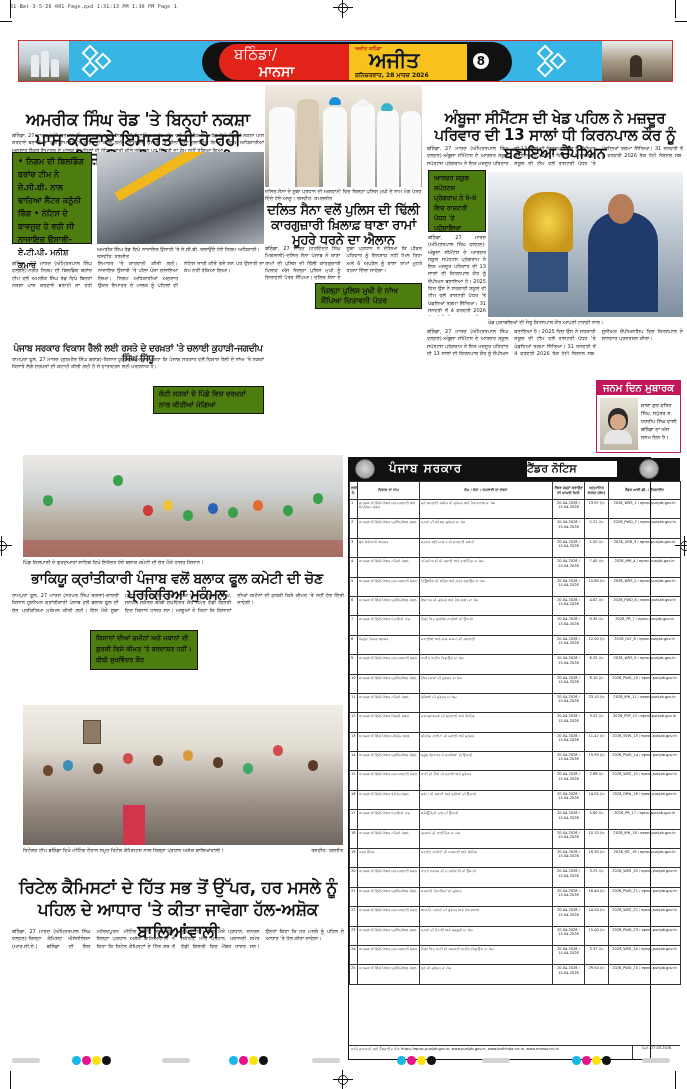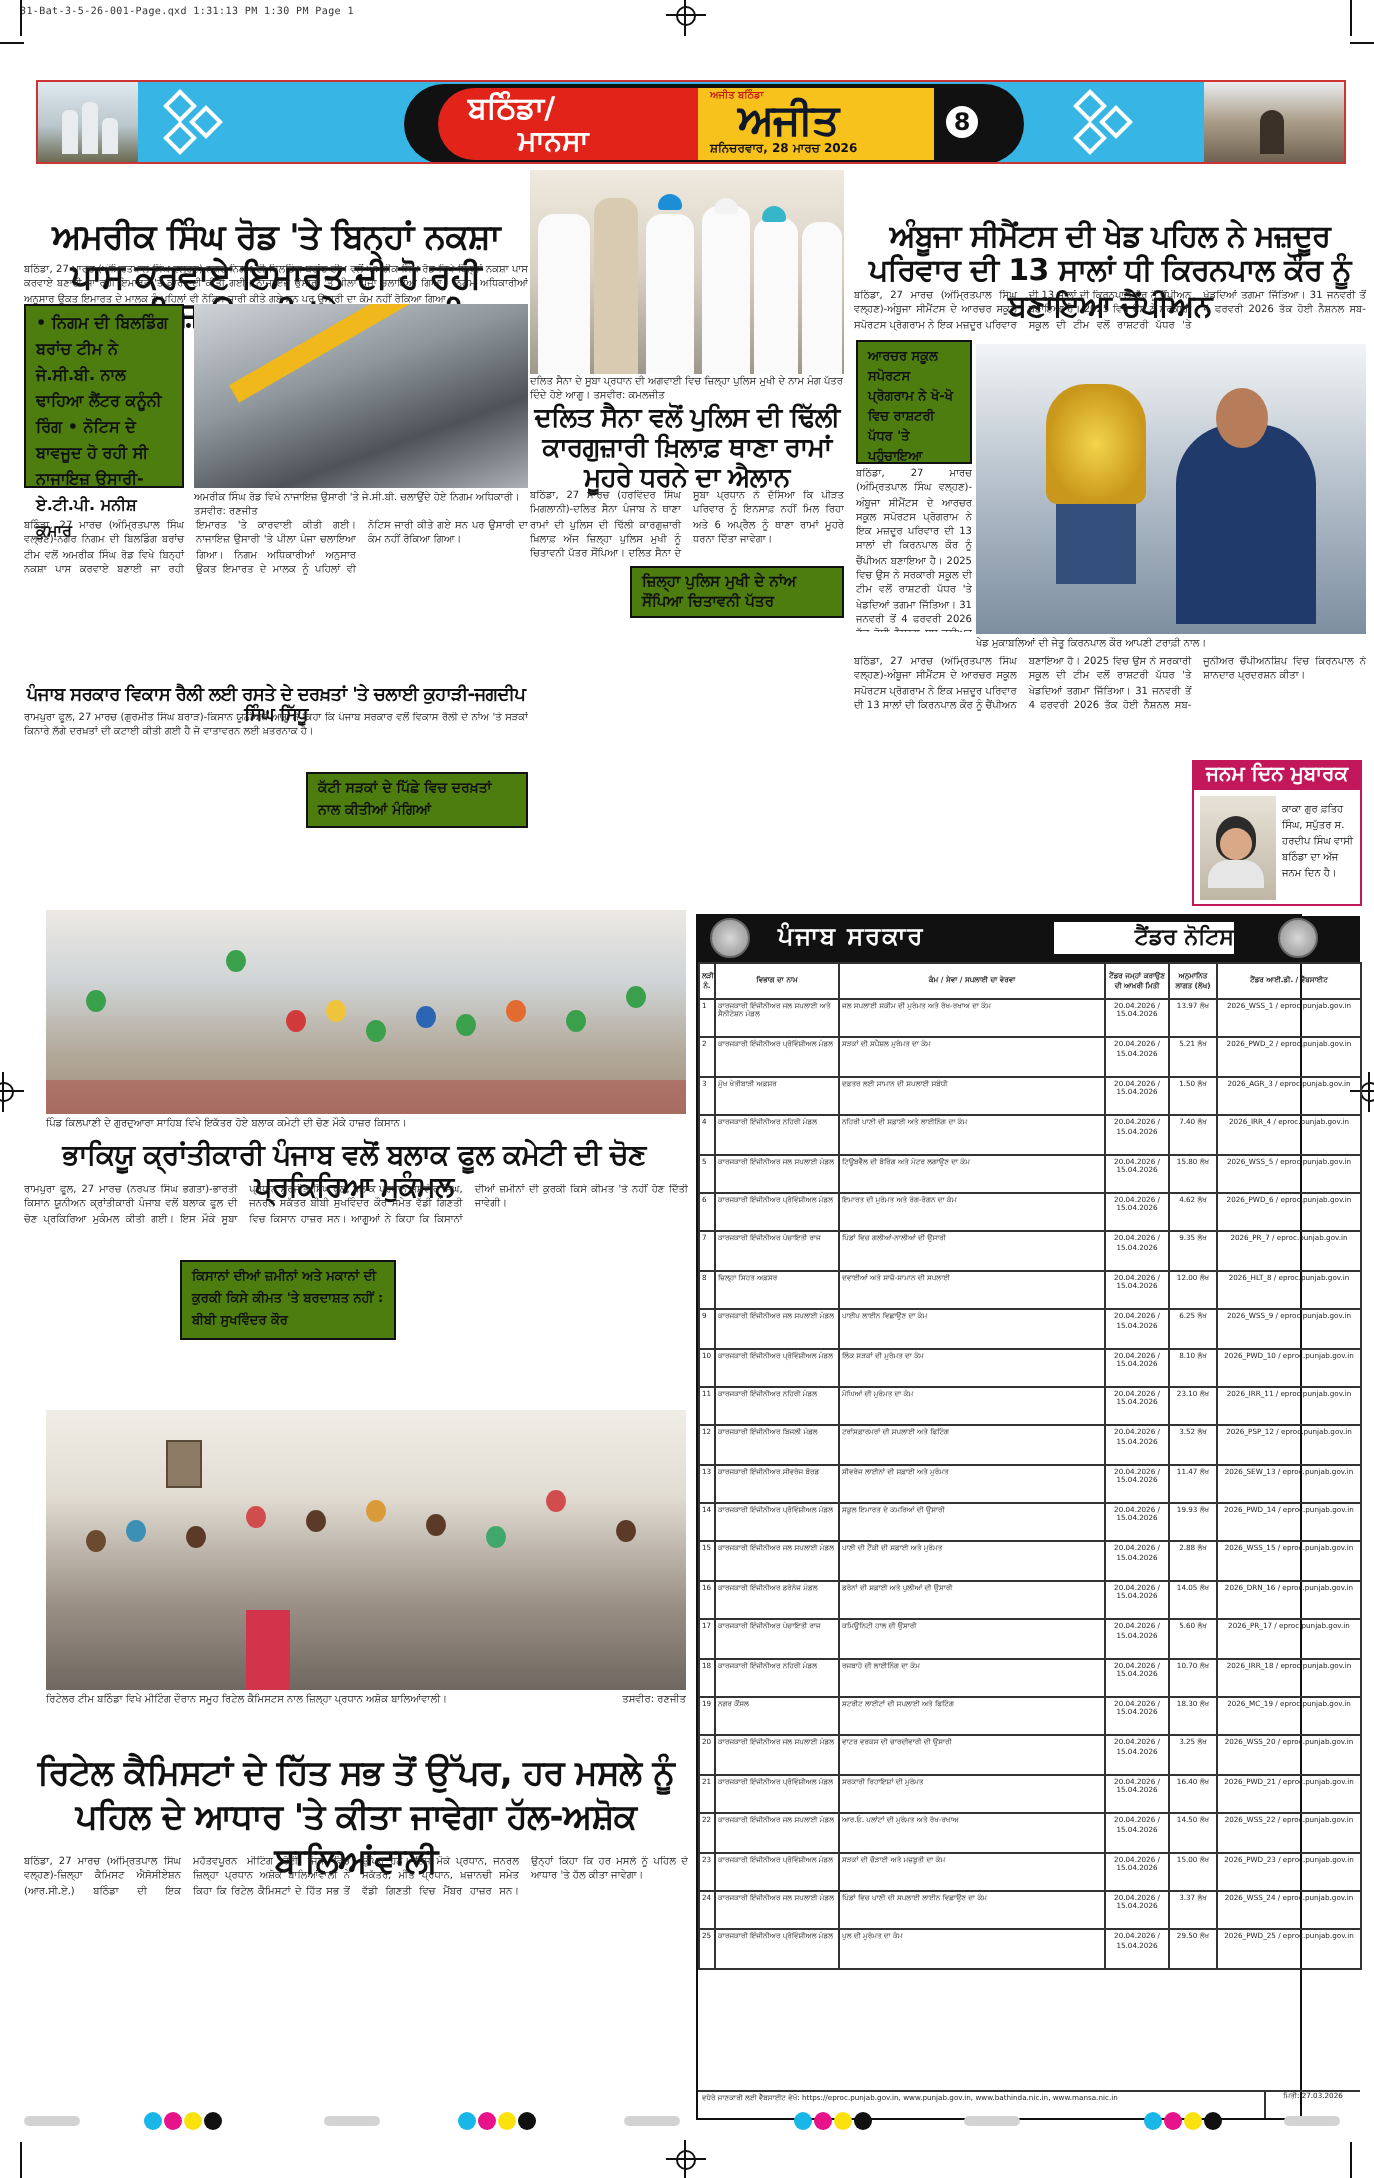--- a/index.html
+++ b/index.html
@@ -19,21 +19,21 @@
   
   .masthead { left: 18px; top: 40px; width: 655px; height: 42px; border: 1px solid #c33; background: #37b6e6; overflow: hidden; }
   .mh-photo-left { left: 0; top: 0; width: 50px; height: 40px; background: linear-gradient(180deg,#dfe9ef 0%,#b9c6cc 55%,#6b6a52 100%); }
   .mh-photo-left .tower { position: absolute; bottom: 4px; width: 8px; height: 22px; background: #e8ecee; border-radius: 3px 3px 0 0; }
   .mh-photo-right { right: 0; top: 0; width: 70px; height: 40px; background: linear-gradient(180deg,#e9ecef 0%,#a99c87 50%,#6f6252 100%); }
   .mh-photo-right .arch { position: absolute; left: 28px; top: 14px; width: 12px; height: 22px; background: #3a3028; border-radius: 6px 6px 0 0; }
   .diamond { width: 12px; height: 12px; border: 2px solid #fff; transform: rotate(45deg); }
   .mh-oval { left: 183px; top: 1px; width: 310px; height: 40px; border-radius: 22px; background: #111; }
   .mh-red { left: 200px; top: 3px; width: 130px; height: 36px; background: #e2231a; border-radius: 18px 0 0 18px; }
   .mh-yellow { left: 330px; top: 3px; width: 118px; height: 36px; background: #f8c21c; }
-  .mh-city1 { left: 215px; top: 4px; font-size: 15px; font-weight: bold; color: #fff; font-family: "DejaVu Serif", serif; }
+  .mh-city1 { left: 215px; top: 4px; font-size: 15px; font-weight: normal; color: #fff; font-family: "DejaVu Serif", serif; }
   .mh-city2 { left: 240px; top: 22px; font-size: 14px; font-weight: bold; color: #fff; font-family: "DejaVu Serif", serif; }
   .mh-kicker { left: 336px; top: 4px; font-size: 5px; color: #c21d14; font-weight: bold; }
   .mh-title { left: 350px; top: 6px; font-size: 21px; font-weight: bold; color: #0f172a; font-family: "DejaVu Serif", serif; letter-spacing: -0.5px; }
   .mh-date { left: 336px; top: 30px; font-size: 6px; color: #111; font-weight: bold; }
   .mh-page { left: 452px; top: 10px; width: 20px; height: 20px; border-radius: 50%; background: #fff; border: 2px solid #111; font-size: 12px; font-weight: bold; text-align: center; line-height: 16px; }
 
   
   .hl { font-family: "DejaVu Sans", sans-serif; font-weight: bold; color: #111; text-align: center; line-height: 1.15; letter-spacing: -0.3px; }
   .hl-big { font-size: 17px; margin-top: 21px; }
   .hl-mid { font-size: 13px; }
@@ -65,21 +65,21 @@
   .bday-photo { background: linear-gradient(180deg,#e7e2d7,#bfb6a6); }
   .bday-photo .kid { position: absolute; left: 8px; top: 10px; width: 20px; height: 22px; background: #2b2b2b; border-radius: 50% 50% 40% 40%; }
   .bday-photo .kface { position: absolute; left: 10px; top: 16px; width: 16px; height: 16px; background: #d9a987; border-radius: 50%; }
   .bday-photo .shirt { position: absolute; left: 4px; top: 32px; width: 28px; height: 14px; background: #e6e6e6; border-radius: 10px 10px 0 0; }
 
   
   .tender { left: 348px; top: 457px; width: 303px; height: 603px; border: 1px solid #111; }
   .tender-head { left: 0; top: 0; width: 331px; height: 23px; background: #111; }
   .tender-emblem { width: 20px; height: 20px; border-radius: 50%; background: radial-gradient(circle,#d8d8d8 0%,#8b8b8b 100%); border: 1px solid #666; }
   .tender-gov { left: 40px; top: 3px; color: #fff; font-weight: bold; font-size: 12px; letter-spacing: 1px; }
-  .tender-label { left: 178px; top: 3px; width: 90px; height: 16px; background: #fff; color: #111; font-weight: bold; font-size: 11px; text-align: right; line-height: 16px; }
+  .tender-label { left: 178px; top: 3px; width: 90px; height: 16px; background: #fff; color: #111; font-weight: bold; font-size: 11px; text-align: left; line-height: 16px; }
   table.tt { position: absolute; left: 0; top: 23px; width: 331px; border-collapse: collapse; table-layout: fixed; }
   table.tt th, table.tt td { border: 0.8px solid #333; font-size: 3.6px; line-height: 4.4px; padding: 1px 1px; vertical-align: top; color: #222; overflow: hidden; }
   table.tt th { font-weight: bold; text-align: center; height: 18px; vertical-align: middle; }
   table.tt td { height: 19.4px; }
   table.tt td.c { text-align: center; }
   .tender-foot { left: 0; bottom: 0; width: 331px; height: 14px; border-top: 0.8px solid #333; font-size: 3.6px; line-height: 5px; padding: 1px 2px; color: #222; }
   .tender-foot .date { position: absolute; right: 0; top: 0; width: 48px; height: 13px; border-left: 0.8px solid #333; text-align: center; }
 
   
   .dot { width: 9px; height: 9px; border-radius: 50%; }

